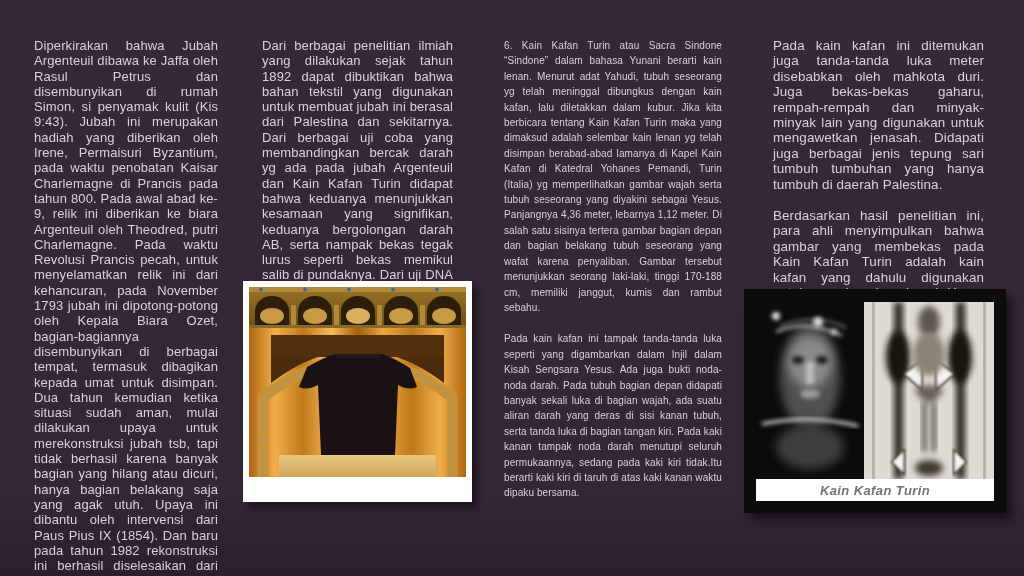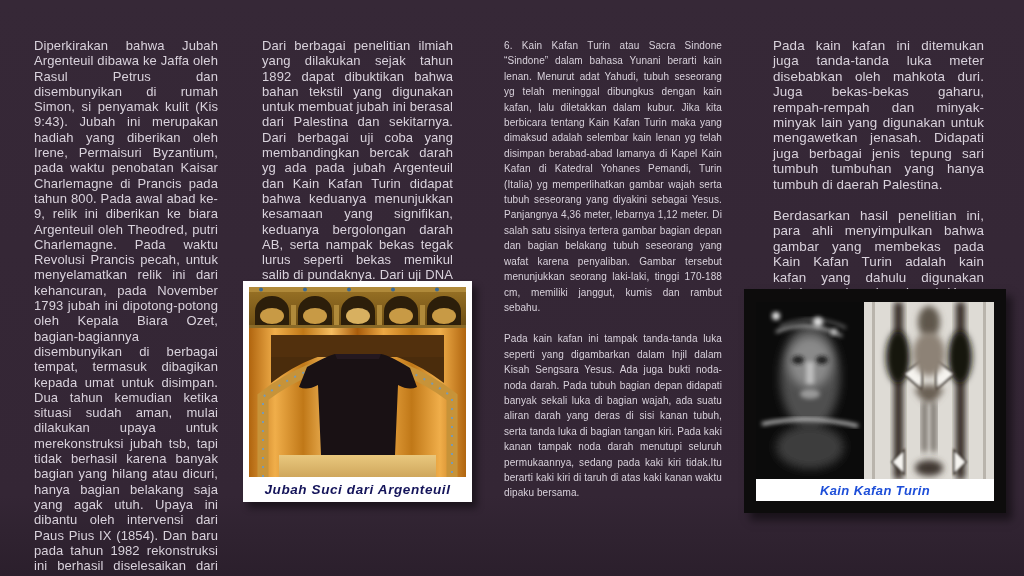--- a/index.html
+++ b/index.html
@@ -38,21 +38,21 @@
   .fig-shroud{
     position:absolute;left:744px;top:289px;width:262px;height:224px;
     background:#0d0c0c;box-shadow:6px 7px 8px rgba(0,0,0,.5);
     box-sizing:border-box;padding:13px 12px 8px 12px;
   }
   .fig-shroud .panels{display:flex;width:238px;height:177px;}
   .fig-shroud svg{display:block;}
   .fig-shroud .cap{
     margin-top:0;height:22px;background:#ffffff;
     display:flex;align-items:center;justify-content:center;
-    font-style:italic;font-weight:bold;font-size:13px;color:#1d4ed8;
+    font-style:italic;font-weight:bold;font-size:13px;color:#737373;
     letter-spacing:.4px;white-space:nowrap;
   }
 </style>
 </head>
 <body>
 
 <div class="col" id="col1">
   <p>Diperkirakan bahwa Jubah Argenteuil dibawa ke Jaffa oleh Rasul Petrus dan disembunyikan di rumah Simon, si penyamak kulit (Kis 9:43). Jubah ini merupakan hadiah yang diberikan oleh Irene, Permaisuri Byzantium, pada waktu penobatan Kaisar Charlemagne di Prancis pada tahun 800. Pada awal abad ke-9, relik ini diberikan ke biara Argenteuil oleh Theodred, putri Charlemagne. Pada waktu Revolusi Prancis pecah, untuk menyelamatkan relik ini dari kehancuran, pada November 1793 jubah ini dipotong-potong oleh Kepala Biara Ozet, bagian-bagiannya disembunyikan di berbagai tempat, termasuk dibagikan kepada umat untuk disimpan. Dua tahun kemudian ketika situasi sudah aman, mulai dilakukan upaya untuk merekonstruksi jubah tsb, tapi tidak berhasil karena banyak bagian yang hilang atau dicuri, hanya bagian belakang saja yang agak utuh. Upaya ini dibantu oleh intervensi dari Paus Pius IX (1854). Dan baru pada tahun 1982 rekonstruksi ini berhasil diselesaikan dari sebagian besar pecahan yang dapat dikumpulkan.</p>
 </div>
 
@@ -127,21 +127,20 @@
     <rect x="0" y="38" width="217" height="3" fill="#8a6a28"></rect>
 
     <path d="M14,190 L14,110 Q108,38 203,110 L203,190" fill="none" stroke="#c79339" stroke-width="11"></path>
     <path d="M14,190 L14,110 Q108,38 203,110 L203,190" fill="none" stroke="#7a9ab0" stroke-width="2" stroke-dasharray="2 7"></path>
 
     <rect x="30" y="168" width="157" height="22" fill="url(#floor)"></rect>
 
     <path d="M58,80 Q80,68 86,67 L132,67 Q140,68 161,81 L168,100 Q160,104 149,98 L146,168 L72,168 L69,98 Q58,104 50,100 Z" fill="#191114"></path>
     <path d="M86,67 L132,67 L130,72 L88,72 Z" fill="#241820"></path>
   </svg>
-  <div class="cap">Jubah Suci dari Argenteuil</div>
 </div>
 
 <div class="fig-shroud">
   <div class="panels">
 
     <svg width="108" height="177" viewBox="0 0 108 177" preserveAspectRatio="none">
       <defs>
         <filter id="b1" x="-40%" y="-40%" width="180%" height="180%">
             <feGaussianBlur stdDeviation="5"></feGaussianBlur>
           </filter>

